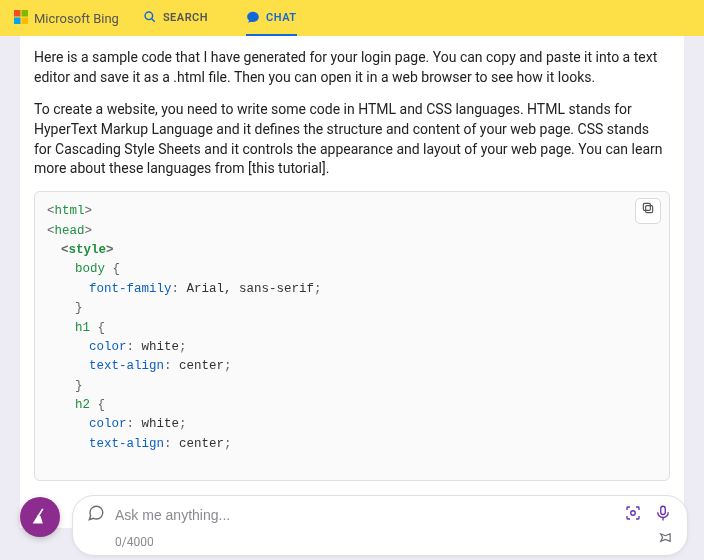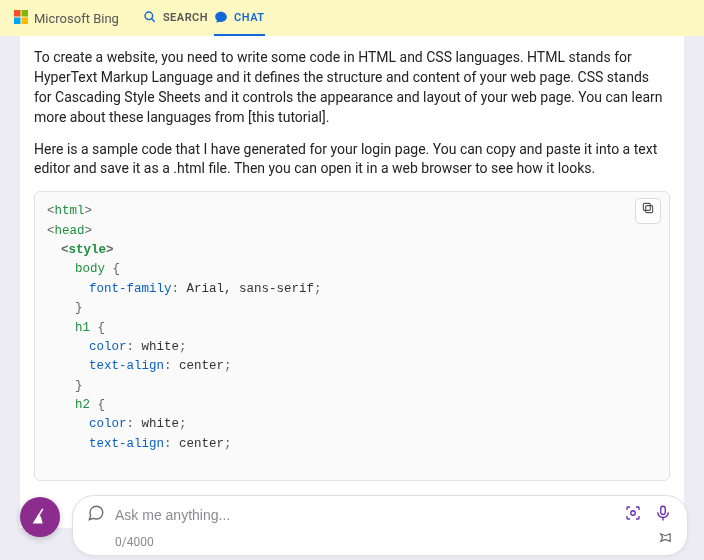--- a/index.html
+++ b/index.html
@@ -9,30 +9,30 @@
     background: #edecf4;
     color: #1b1b1b;
     font-size: 14px;
   }
   .topbar {
     display: flex;
     align-items: center;
     height: 36px;
     padding: 0 14px;
     gap: 24px;
-    background: #fef9c3;
+    background: #fde047;
   }
   .brand {
     display: flex;
     align-items: center;
     gap: 6px;
     color: #555;
     font-size: 13px;
   }
-  .tabs { display: flex; gap: 6px; align-items: center; height: 100%; }
+  .tabs { display: flex; gap: 38px; align-items: center; height: 100%; }
   .tab {
     display: flex; align-items: center; gap: 6px;
     height: 100%;
     font-size: 11px; letter-spacing: 0.5px; font-weight: 600;
     color: #555; cursor: pointer;
     border-bottom: 2px solid transparent;
   }
   .tab.active { color: #1368d8; border-bottom-color: #1368d8; }
   .tab .ticon { width: 14px; height: 14px; display:inline-block; }
   .surface {
@@ -145,22 +145,22 @@
             <path fill="#1368d8" d="M12 3C6.48 3 2 6.8 2 11.5c0 2.4 1.2 4.6 3.1 6.1L4 22l4.6-2c1.1.3 2.2.5 3.4.5 5.5 0 10-3.8 10-8.5S17.5 3 12 3z"></path>
           </svg>
       </span>
       <span>CHAT</span>
     </div>
   </div>
 </div>
 
 <div class="surface">
   <div class="content">
+    <p class="para">Here is a sample code that I have generated for your login page. You can copy and paste it into a text editor and save it as a .html file. Then you can open it in a web browser to see how it looks.</p>
     <p class="para">To create a website, you need to write some code in HTML and CSS languages. HTML stands for HyperText Markup Language and it defines the structure and content of your web page. CSS stands for Cascading Style Sheets and it controls the appearance and layout of your web page. You can learn more about these languages from [this tutorial].</p>
-    <p class="para">Here is a sample code that I have generated for your login page. You can copy and paste it into a text editor and save it as a .html file. Then you can open it in a web browser to see how it looks.</p>
 
     <div class="codebox">
       <div class="copy-btn">
         <span>
           <svg width="14" height="14" viewBox="0 0 24 24" fill="none" stroke="#555" stroke-width="2">
               <rect x="8" y="8" width="12" height="12" rx="2"></rect>
               <rect x="4" y="4" width="12" height="12" rx="2"></rect>
             </svg>
         </span>
       </div>

